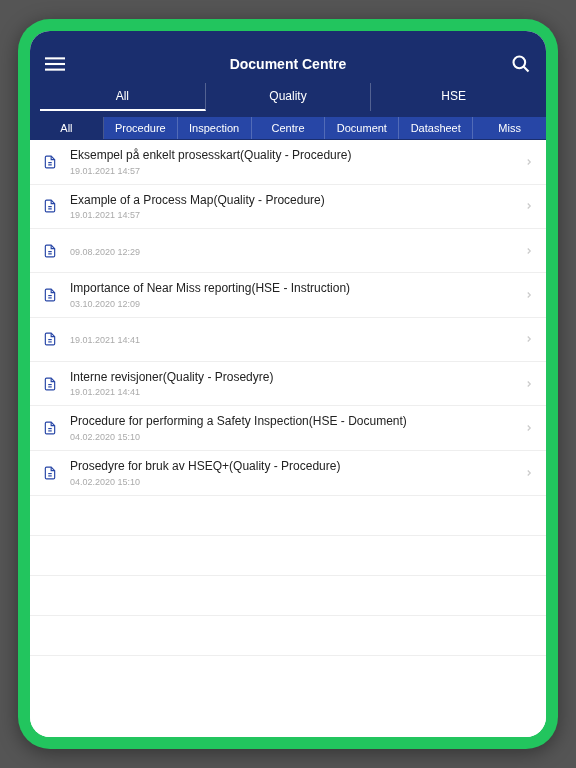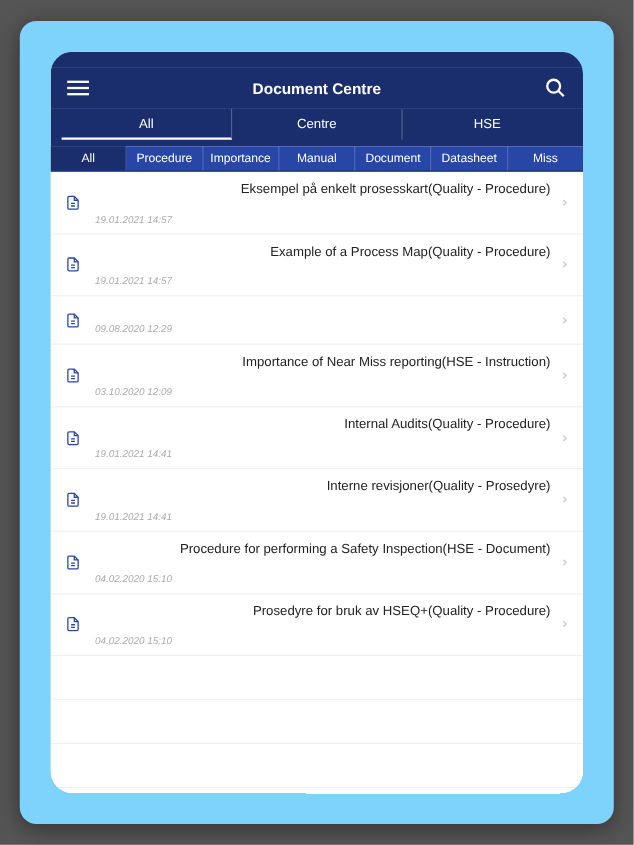--- a/index.html
+++ b/index.html
@@ -1,37 +1,37 @@
 <!DOCTYPE html>
 <html><head>
 <meta charset="utf-8">
 <style>
 * { margin: 0; padding: 0; box-sizing: border-box; font-family: -apple-system, BlinkMacSystemFont, sans-serif; }
 body { background: #555; display: flex; justify-content: center; align-items: center; width: 576px; height: 768px; }
-.tablet-frame { width: 540px; height: 730px; background: #7dd3fc; border-radius: 15px; padding: 28px; box-shadow: 0 4px 20px rgba(0,0,0,0.4); }
+.tablet-frame { width: 540px; height: 730px; background: #22c55e; border-radius: 32px; padding: 12px; box-shadow: 0 4px 20px rgba(0,0,0,0.4); }
 .screen { width: 100%; height: 100%; background: #fff; border-radius: 20px; overflow: hidden; display: flex; flex-direction: column; }
 .statusbar { height: 14px; background: #1a2e6e; }
 .header { background: #1a2e6e; color: #fff; display: flex; align-items: center; justify-content: space-between; padding: 8px 14px; }
 .header-title { font-size: 14px; font-weight: 600; }
 .icon-btn { width: 22px; height: 22px; color: #fff; cursor: pointer; display: flex; align-items: center; justify-content: center; }
 .tabs-primary { background: #1a2e6e; display: flex; padding: 0 10px 6px; }
 .tab-primary { flex: 1; text-align: center; color: #fff; font-size: 12px; padding: 6px 0; cursor: pointer; }
 .tab-primary.active { border-bottom: 2px solid #fff; }
 .tab-primary-sep { border-right: 1px solid rgba(255,255,255,0.25); }
 .tabs-secondary { background: #2746a6; display: flex; border-bottom: 1px solid #1a2e6e; }
 .tab-secondary { flex: 1; text-align: center; color: #fff; font-size: 11px; padding: 5px 2px; border-right: 1px solid rgba(255,255,255,0.2); cursor: pointer; white-space: nowrap; overflow: hidden; }
 .tab-secondary:last-child { border-right: none; }
 .tab-secondary.active { background: #1a2e6e; }
 .list { flex: 1; background: #fff; overflow-y: auto; }
 .row { display: flex; align-items: center; padding: 8px 12px; border-bottom: 1px solid #eee; cursor: pointer; min-height: 44px; }
 .row-empty { min-height: 40px; }
 .doc-icon { width: 16px; height: 16px; flex-shrink: 0; margin-right: 12px; color: #2746a6; display:flex; align-items:center; justify-content:center; }
 .row-content { flex: 1; min-width: 0; }
-.row-title { font-size: 12px; color: #222; line-height: 1.3; text-align: right; }
-.row-date { font-size: 9px; color: #aaa; margin-top: 14px; font-style: italic; }
+.row-title { font-size: 12px; color: #222; line-height: 1.3; }
+.row-date { font-size: 9px; color: #aaa; margin-top: 2px; }
 .chevron { width: 10px; height: 10px; flex-shrink: 0; color: #ccc; margin-left: 8px; display:flex; align-items:center; justify-content:center;}
 </style>
 </head>
 <body>
 
 <div class="tablet-frame">
 <div class="screen">
   <div class="statusbar"></div>
 
   <div class="header">
@@ -46,28 +46,28 @@
     <div class="icon-btn">
       <svg viewBox="0 0 24 24" width="20" height="20" fill="none" stroke="currentColor" stroke-width="2.5">
             <circle cx="10" cy="10" r="7"></circle>
             <line x1="21" y1="21" x2="15" y2="15"></line>
           </svg>
     </div>
   </div>
 
   <div class="tabs-primary" id="primary-tabs">
         <div class="tab-primary active tab-primary-sep">All</div>
-        <div class="tab-primary tab-primary-sep">Centre</div>
+        <div class="tab-primary tab-primary-sep">Quality</div>
         <div class="tab-primary">HSE</div>
       </div>
   <div class="tabs-secondary" id="secondary-tabs">
         <div class="tab-secondary active">All</div>
         <div class="tab-secondary">Procedure</div>
-        <div class="tab-secondary">Importance</div>
-        <div class="tab-secondary">Manual</div>
+        <div class="tab-secondary">Inspection</div>
+        <div class="tab-secondary">Centre</div>
         <div class="tab-secondary">Document</div>
         <div class="tab-secondary">Datasheet</div>
         <div class="tab-secondary">Miss</div>
       </div>
 
   <div class="list" id="doc-list">
         <div class="row">
           <div class="doc-icon">
             <svg viewBox="0 0 24 24" width="14" height="14" fill="none" stroke="currentColor" stroke-width="2">
               <path d="M14 2H6a2 2 0 0 0-2 2v16a2 2 0 0 0 2 2h12a2 2 0 0 0 2-2V8z"></path>
@@ -145,21 +145,20 @@
         <div class="row">
           <div class="doc-icon">
             <svg viewBox="0 0 24 24" width="14" height="14" fill="none" stroke="currentColor" stroke-width="2">
               <path d="M14 2H6a2 2 0 0 0-2 2v16a2 2 0 0 0 2 2h12a2 2 0 0 0 2-2V8z"></path>
               <polyline points="14 2 14 8 20 8"></polyline>
               <line x1="9" y1="13" x2="15" y2="13"></line>
               <line x1="9" y1="17" x2="15" y2="17"></line>
             </svg>
           </div>
           <div class="row-content">
-            <div class="row-title">Internal Audits(Quality - Procedure)</div>
             <div class="row-date">19.01.2021 14:41</div>
           </div>
           <div class="chevron">
             <svg viewBox="0 0 24 24" width="10" height="10" fill="none" stroke="currentColor" stroke-width="3">
               <polyline points="9 18 15 12 9 6"></polyline>
             </svg>
           </div>
         </div>
         <div class="row">
           <div class="doc-icon">

